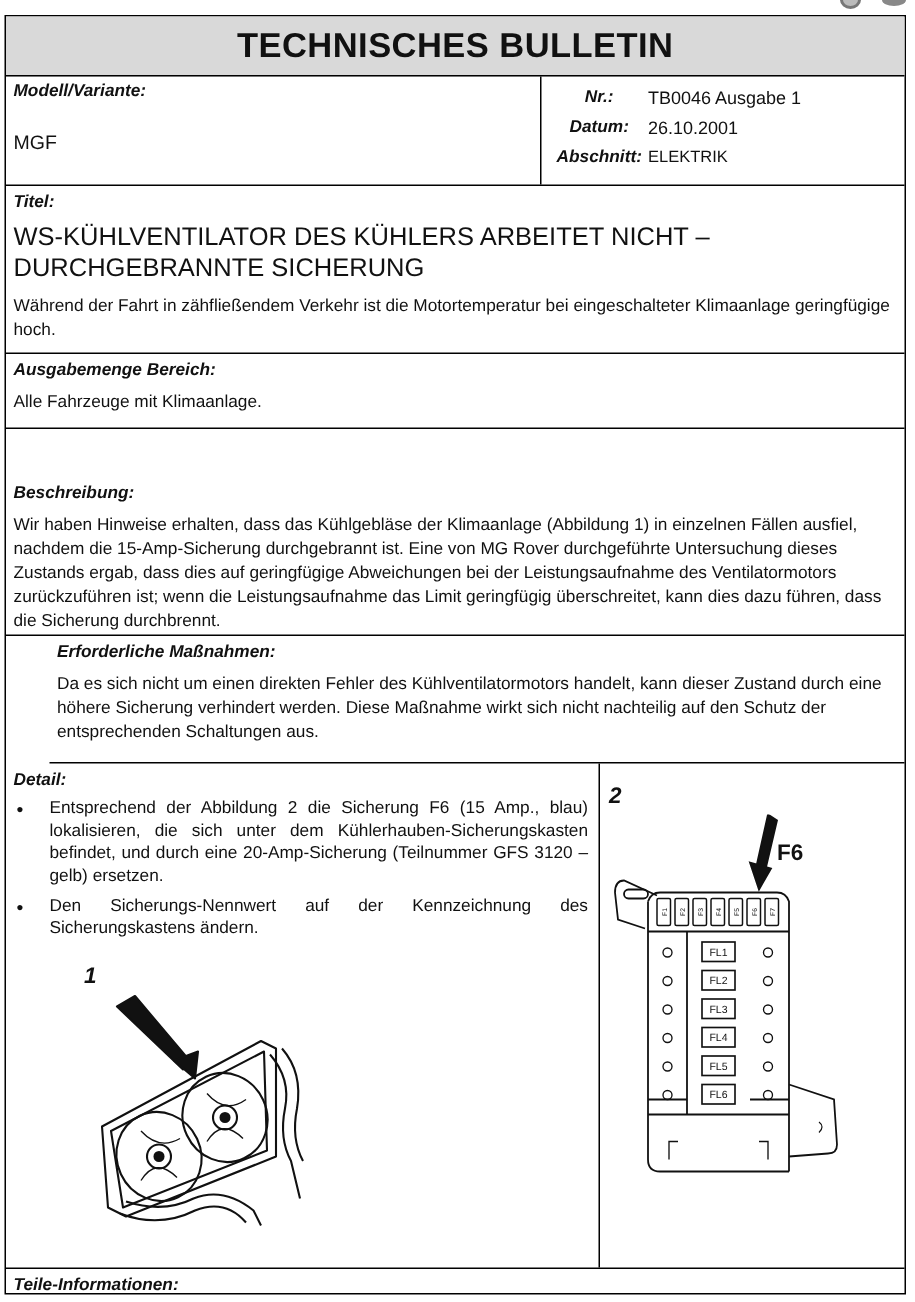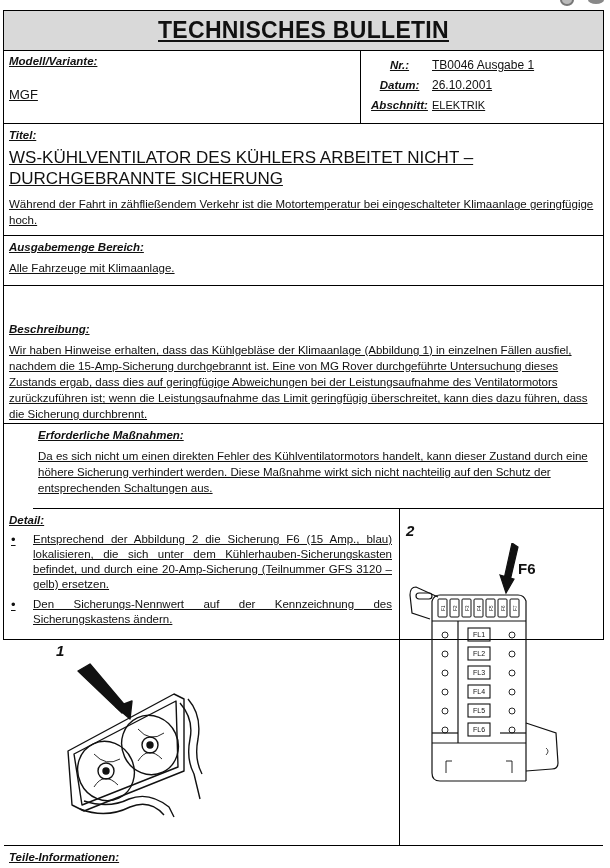--- a/index.html
+++ b/index.html
@@ -3,21 +3,21 @@
 <meta charset="utf-8">
 <style>
   * { box-sizing: border-box; margin: 0; padding: 0; }
   html, body { width: 610px; height: 868px; background: #ffffff; overflow: hidden; }
   body { font-family: "Liberation Sans", sans-serif; color: #111; position: relative; }
 
   .topicons { position: absolute; top: 0; right: 6px; height: 10px; width: 80px; }
   .topicons .ic1 { position: absolute; left: 36px; top: -6px; width: 14px; height: 12px; border: 2px solid #777; border-radius: 50%; background: #bbb; }
   .topicons .ic2 { position: absolute; left: 64px; top: -4px; width: 16px; height: 8px; border-radius: 50%; background: #888; }
 
-  .sheet { position: absolute; left: 3px; top: 10px; width: 601px; height: 630px; border: 1px solid #000; text-decoration: underline; }
+  .sheet { position: absolute; left: 3px; top: 10px; width: 601px; height: 853px; border: 1px solid #000; }
 
   .header { height: 40px; background: #d9d9d9; border-bottom: 1px solid #000; display: flex; align-items: center; justify-content: center; }
   .header h1 { font-size: 23px; font-weight: bold; letter-spacing: 0.3px; }
 
   .meta { display: flex; height: 73px; border-bottom: 1px solid #000; }
   .meta .left { width: 357px; border-right: 1px solid #000; padding: 4px 5px; }
   .meta .right { flex: 1; padding: 4px 6px; text-align: center; }
   .lbl { font-weight: bold; font-style: italic; font-size: 11.5px; }
   .val { font-size: 13px; margin-top: 20px; }
   .meta .row { display: flex; font-size: 11.5px; height: 20px; align-items: center; }

